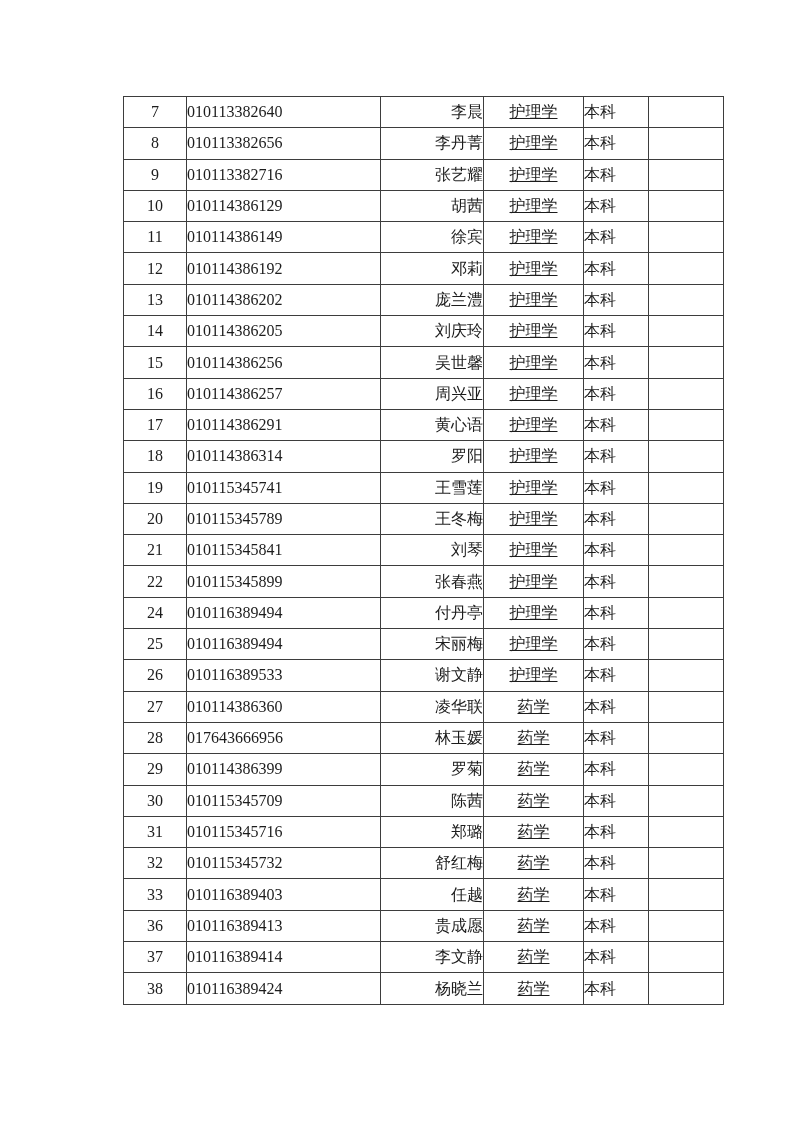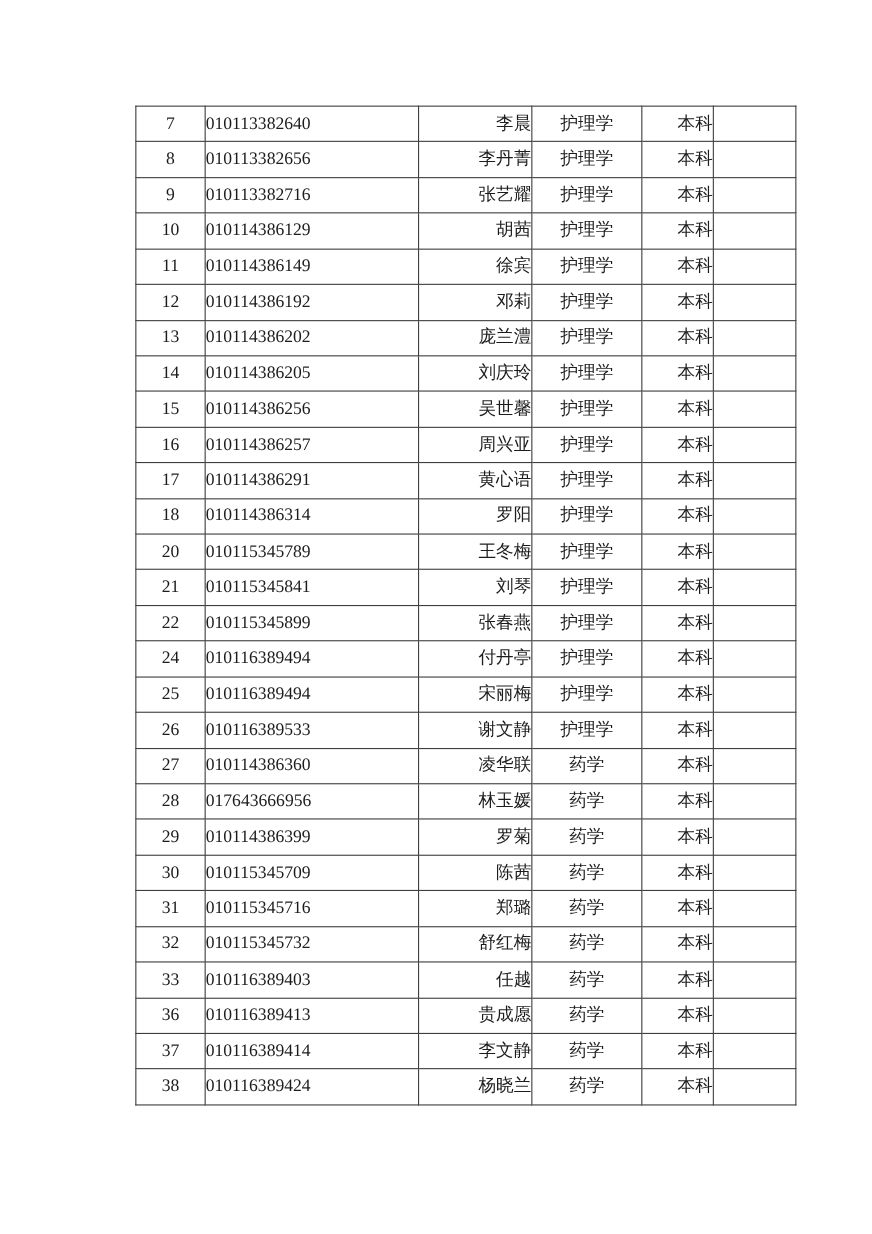--- a/index.html
+++ b/index.html
@@ -34,22 +34,22 @@
     font-size: 16px;
     color: var(--text-color, #1c1c1c);
     white-space: nowrap;
     overflow: hidden;
     vertical-align: middle;
     line-height: 1;
   }
   td.col-index  { text-align: center; }
   td.col-id     { text-align: left; padding-left: 3px; font-family: Liberation Serif, serif; }
   td.col-name   { text-align: right; padding-left: 4px; font-size: 17px; }
-  td.col-major  { text-align: center; font-size: 17px; }
-  td.col-level  { text-align: right; font-size: 17px; }
+  td.col-major  { text-align: center; font-size: 17px; text-decoration: underline; }
+  td.col-level  { text-align: left; font-size: 17px; }
   td.col-remark { text-align: center; }
 </style>
 </head>
 <body>
 
 <div class="page">
   <table class="roster">
     <colgroup>
       <col style="width:63px">
       <col style="width:194px">
@@ -149,20 +149,28 @@
   </tr>
         <tr>
     <td class="col-index">18</td>
     <td class="col-id">010114386314</td>
     <td class="col-name">罗阳</td>
     <td class="col-major">护理学</td>
     <td class="col-level">本科</td>
     <td class="col-remark"></td>
   </tr>
         <tr>
+    <td class="col-index">19</td>
+    <td class="col-id">010115345741</td>
+    <td class="col-name">王雪莲</td>
+    <td class="col-major">护理学</td>
+    <td class="col-level">本科</td>
+    <td class="col-remark"></td>
+  </tr>
+        <tr>
     <td class="col-index">20</td>
     <td class="col-id">010115345789</td>
     <td class="col-name">王冬梅</td>
     <td class="col-major">护理学</td>
     <td class="col-level">本科</td>
     <td class="col-remark"></td>
   </tr>
         <tr>
     <td class="col-index">21</td>
     <td class="col-id">010115345841</td>

